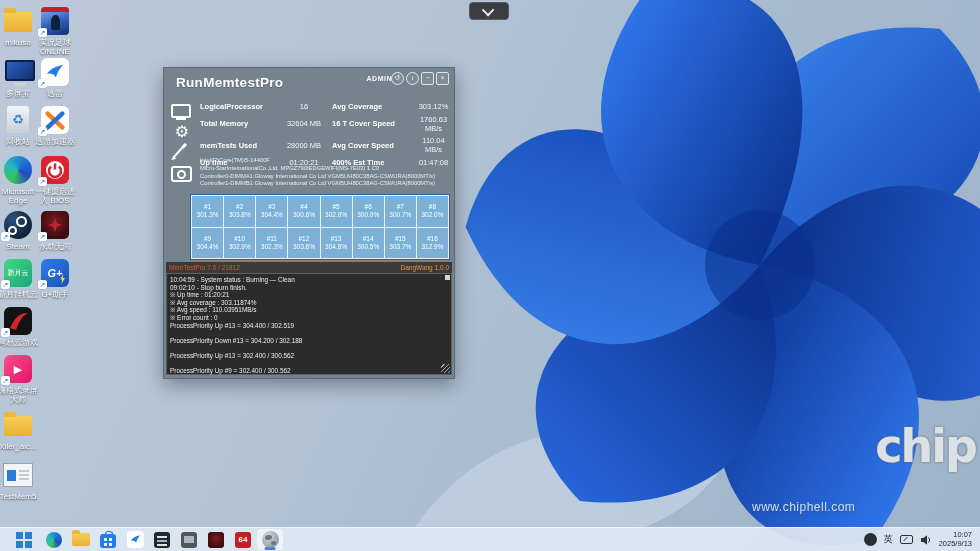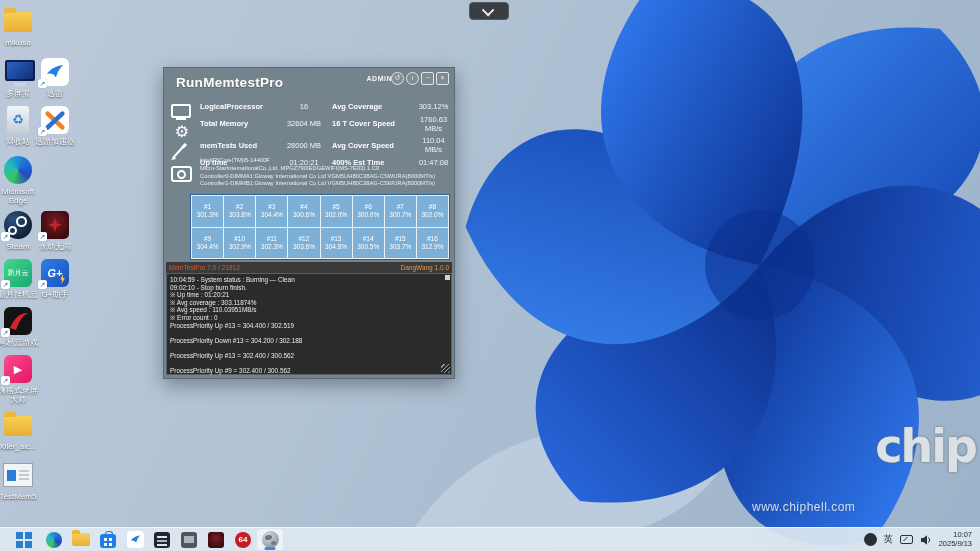--- a/index.html
+++ b/index.html
@@ -119,21 +119,21 @@
   .g-folder::before{content:"";position:absolute;top:-3px;left:0;width:8px;height:4px;background:#e9b83c;border-radius:2px 2px 0 0;}
   .g-store{position:relative;width:16px;height:14px;border-radius:3px;background:#1f7fe8;margin-top:2px;}
   .g-store::before{content:"";position:absolute;left:4px;top:4px;width:3px;height:3px;background:#fff;box-shadow:5px 0 #fff,0 5px #fff,5px 5px #fff;}
   .g-store::after{content:"";position:absolute;left:5px;top:-3px;width:6px;height:4px;border:1.5px solid #1f7fe8;border-bottom:none;border-radius:3px 3px 0 0;}
   .g-white{width:17px;height:17px;border-radius:4px;background:#fff;display:flex;align-items:center;justify-content:center;}
   .g-bars{position:relative;width:16px;height:16px;border-radius:3px;background:#23262b;}
   .g-bars::before{content:"";position:absolute;left:3px;top:4px;width:10px;height:2px;background:#dfe3e6;box-shadow:0 4px #9fb8d0,0 8px #dfe3e6;}
   .g-gray{position:relative;width:16px;height:16px;border-radius:3px;background:#50565b;}
   .g-gray::before{content:"";position:absolute;left:3px;top:4px;width:10px;height:7px;background:#aeb6bc;}
   .g-naraka{width:16px;height:16px;border-radius:3px;background:radial-gradient(circle at 50% 40%,#7c1b22,#3a0b0f 75%);}
-  .g-aida{width:16px;height:16px;border-radius:8px;background:#c41e24;color:#fff;font-weight:bold;font-size:8px;line-height:16px;text-align:center;}
+  .g-aida{width:16px;height:16px;border-radius:3px;background:#c41e24;color:#fff;font-weight:bold;font-size:8px;line-height:16px;text-align:center;}
   .g-globe{position:relative;width:17px;height:17px;border-radius:50%;background:radial-gradient(circle at 35% 30%,#d6dce0,#8d969e 80%);}
   .g-globe::before{content:"";position:absolute;left:3px;top:4px;width:7px;height:5px;background:#6d757c;border-radius:50% 40% 60% 40%;}
   .g-globe::after{content:"";position:absolute;right:3px;bottom:3px;width:5px;height:4px;background:#6d757c;border-radius:50%;}
   .tray{margin-left:auto;display:flex;align-items:center;gap:7px;padding-right:8px;}
   .tray-dot{width:13px;height:13px;border-radius:50%;background:#2a2e33;}
   .tray-ime{font-size:9px;color:#16202a;}
   .tray-clock{text-align:right;font-size:7.5px;line-height:8.5px;color:#1c2630;}
 
   
   .wm-url{position:absolute;left:752px;top:500px;font-size:12px;color:rgba(250,252,255,.8);
@@ -239,20 +239,27 @@
       </div>
     <div class="lbl">Xller_aic...</div>
   </div>
   <div class="dicon" style="left:-4px;top:460px">
     <div class="ic">
         <div class="ic-testmem"></div>
       </div>
     <div class="lbl">TestMem5</div>
   </div>
 
+  <div class="dicon" style="left:33px;top:6px">
+    <div class="ic">
+        <div class="ic-game"></div>
+      <span class="badge">↗</span>
+      </div>
+    <div class="lbl">实况足球 ONLINE</div>
+  </div>
   <div class="dicon" style="left:33px;top:57px">
     <div class="ic">
         <div class="ic-white">
         <svg width="22" height="22" viewBox="0 0 24 24">
             <path d="M3 14 C8 8 12 6 21 4 C16 9 15 12 13 18 C11 14 8 13 3 14 Z" fill="#1f7fe8"></path>
           </svg>
         </div>
       <span class="badge">↗</span>
       </div>
     <div class="lbl">迅雷</div>
@@ -261,20 +268,34 @@
     <div class="ic">
         <div class="ic-white">
         <svg width="22" height="22" viewBox="0 0 24 24">
             <path d="M4 5 L20 20" stroke="#f08020" stroke-width="5" stroke-linecap="round"></path>
             <path d="M20 5 L4 20" stroke="#2b6fd0" stroke-width="5" stroke-linecap="round"></path>
           </svg>
         </div>
       <span class="badge">↗</span>
       </div>
     <div class="lbl">迅游加速器</div>
+  </div>
+  <div class="dicon" style="left:33px;top:155px">
+    <div class="ic">
+        <div class="ic-white">
+        <svg width="28" height="28" viewBox="0 0 28 28">
+            <rect width="28" height="28" rx="6" fill="#d8242e"></rect>
+            <circle cx="14" cy="14" r="9" fill="#fff"></circle>
+            <path d="M14 7.5 v6" stroke="#d8242e" stroke-width="2.5"></path>
+            <path d="M10 10.5 a6 6 0 1 0 8 0" fill="none" stroke="#d8242e" stroke-width="2.5"></path>
+          </svg>
+        </div>
+      <span class="badge">↗</span>
+      </div>
+    <div class="lbl">一键重启进入 BIOS</div>
   </div>
   <div class="dicon" style="left:33px;top:210px">
     <div class="ic">
         <div class="ic-naraka"></div>
       <span class="badge">↗</span>
       </div>
     <div class="lbl">永劫无间</div>
   </div>
   <div class="dicon" style="left:33px;top:258px">
     <div class="ic">

